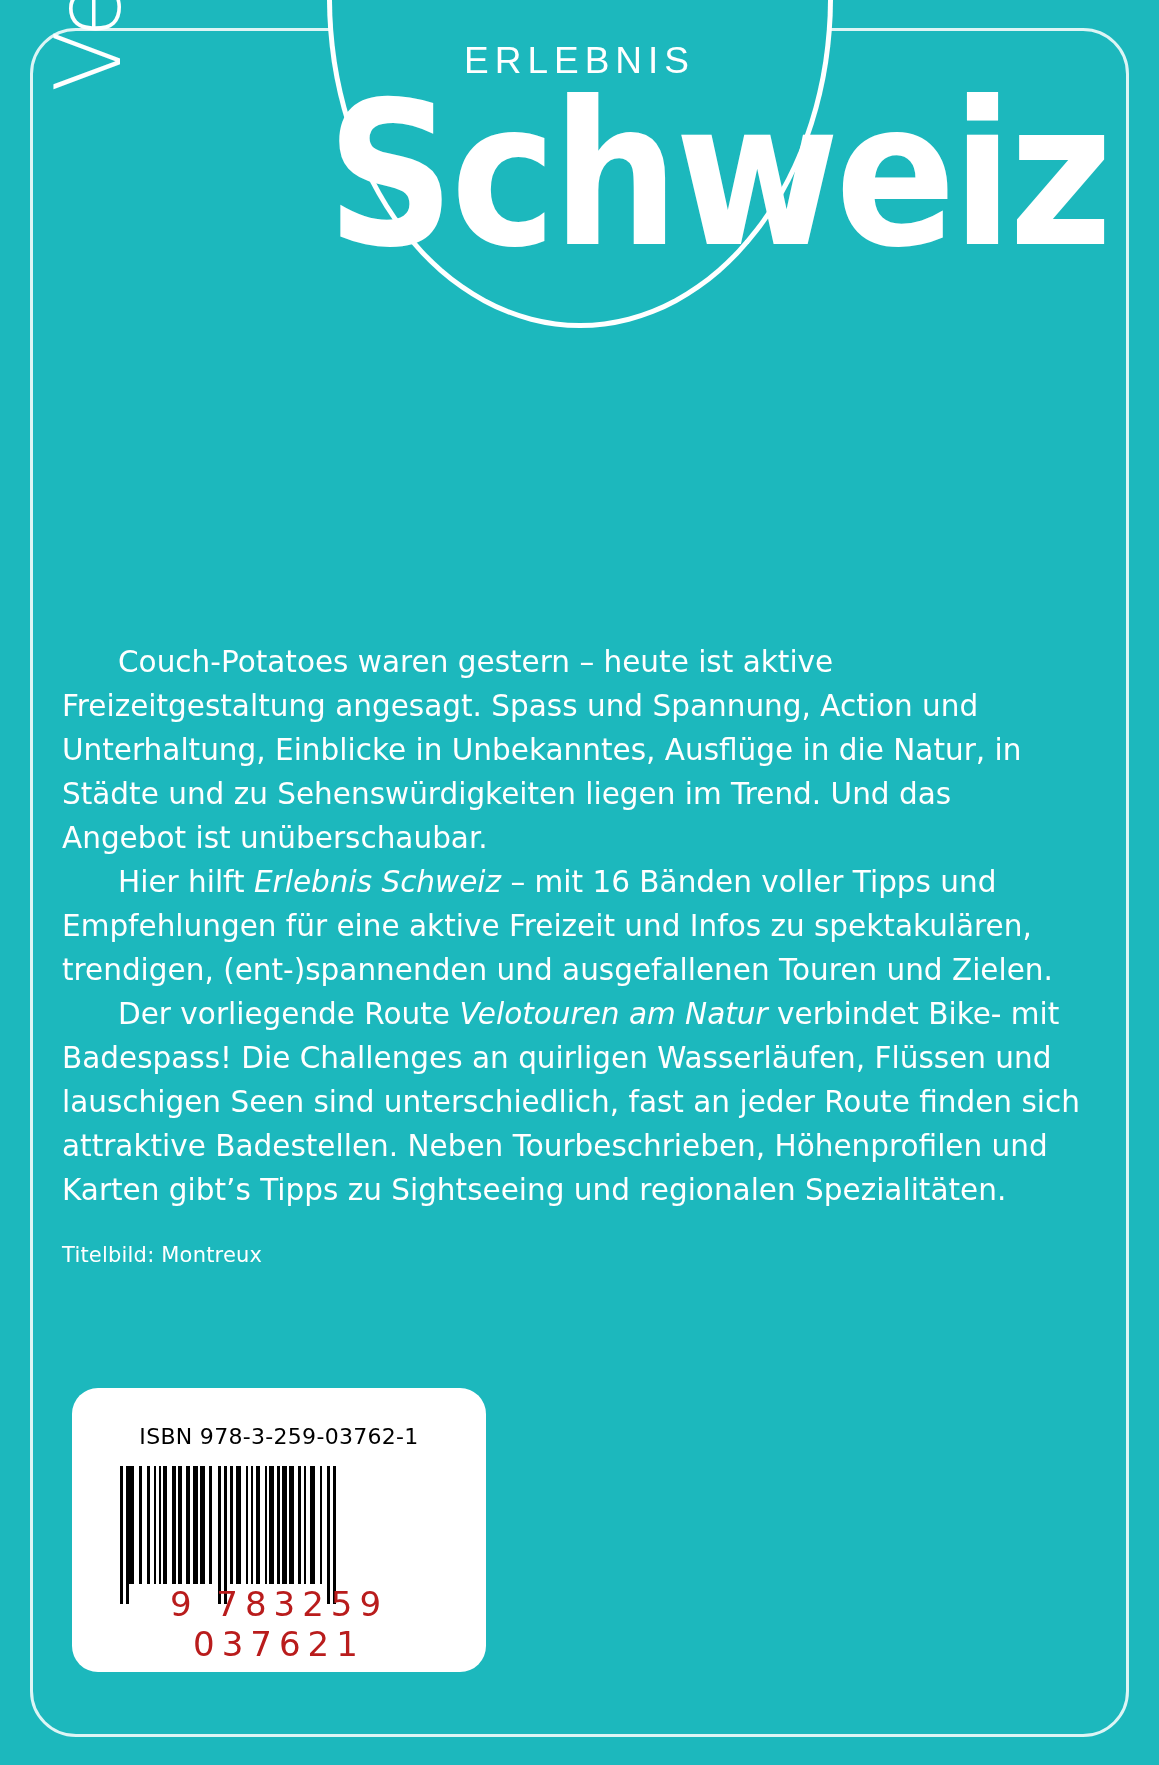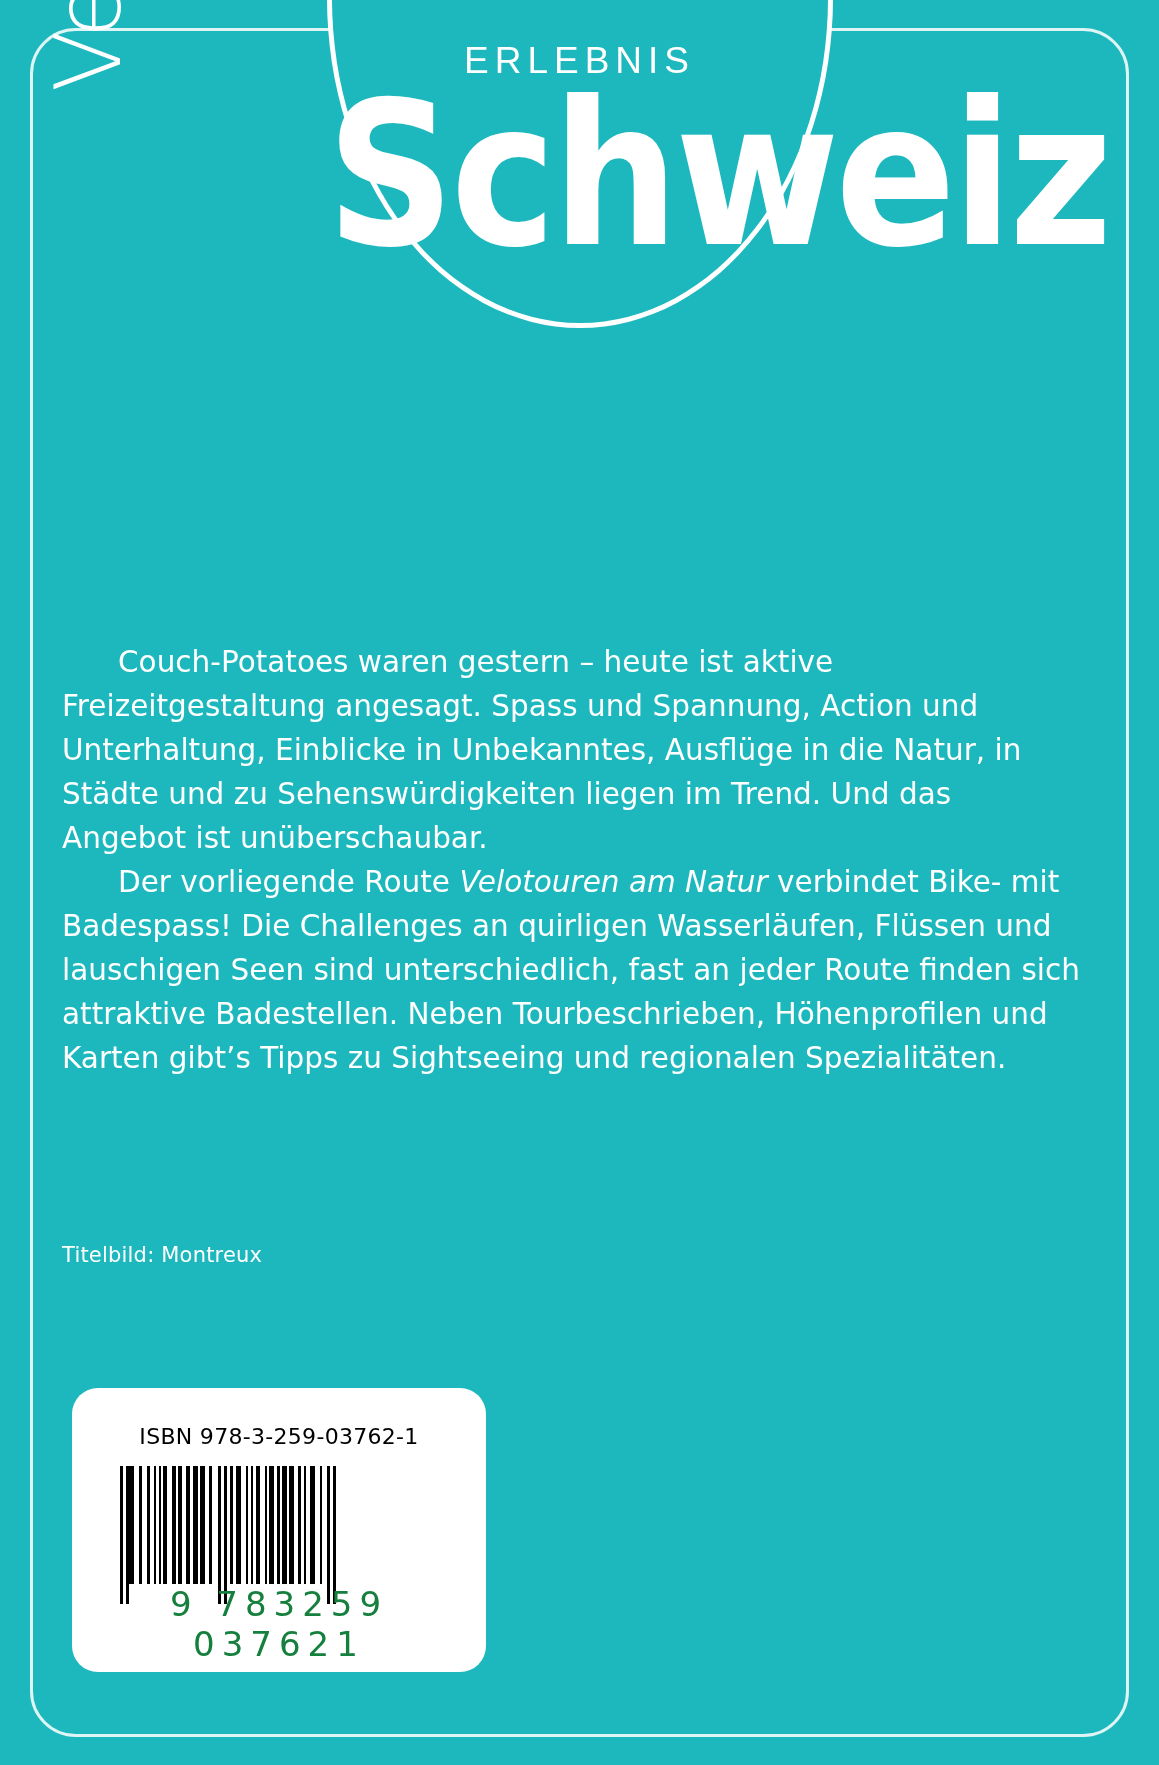--- a/index.html
+++ b/index.html
@@ -171,21 +171,21 @@
     background: transparent;
   }
   .bars span.tall {
     height: 138px;
   }
   .barcode-digits {
     position: absolute;
     left: 30px;
     top: 196px;
     width: 354px;
-    color: #15803d;
+    color: #b91c1c;
     font-family: "DejaVu Sans", sans-serif;
     font-size: 34px;
     letter-spacing: 7px;
     text-align: center;
   }
 </style>
 </head>
 <body>
 
 <div class="cover">
@@ -198,20 +198,21 @@
     <div class="logo-schweiz">Schweiz</div>
   </div>
 
   <div class="vertical-title">
     <span class="vt-main">Velotouren</span>
 
   </div>
 
   <div class="copy">
     <p>Couch-Potatoes waren gestern – heute ist aktive Freizeitgestaltung angesagt. Spass und Spannung, Action und Unterhaltung, Einblicke in Unbekanntes, Ausflüge in die Natur, in Städte und zu Sehenswürdigkeiten liegen im Trend. Und das Angebot ist unüberschaubar.</p>
+    <p><span>Hier hilft </span><em>Erlebnis Schweiz</em><span> – mit 16 Bänden voller Tipps und Empfehlungen für eine aktive Freizeit und Infos zu spektakulären, trendigen, (ent-)spannenden und ausgefallenen Touren und Zielen.</span></p>
     <p><span>Der vorliegende Route </span><em>Velotouren am Natur</em><span> verbindet Bike- mit Badespass! Die Challenges an quirligen Wasserläufen, Flüssen und lauschigen Seen sind unterschiedlich, fast an jeder Route finden sich attraktive Badestellen. Neben Tourbeschrieben, Höhenprofilen und Karten gibt’s Tipps zu Sightseeing und regionalen Spezialitäten.</span></p>
   </div>
 
   <div class="titelbild">Titelbild: Montreux</div>
 
   <div class="barcode-card">
     <div class="isbn-text">ISBN 978-3-259-03762-1</div>
     <div class="bars">
         <span class="tall" style="width: 3px;"></span>
         <span class="g tall" style="width: 3px;"></span>

